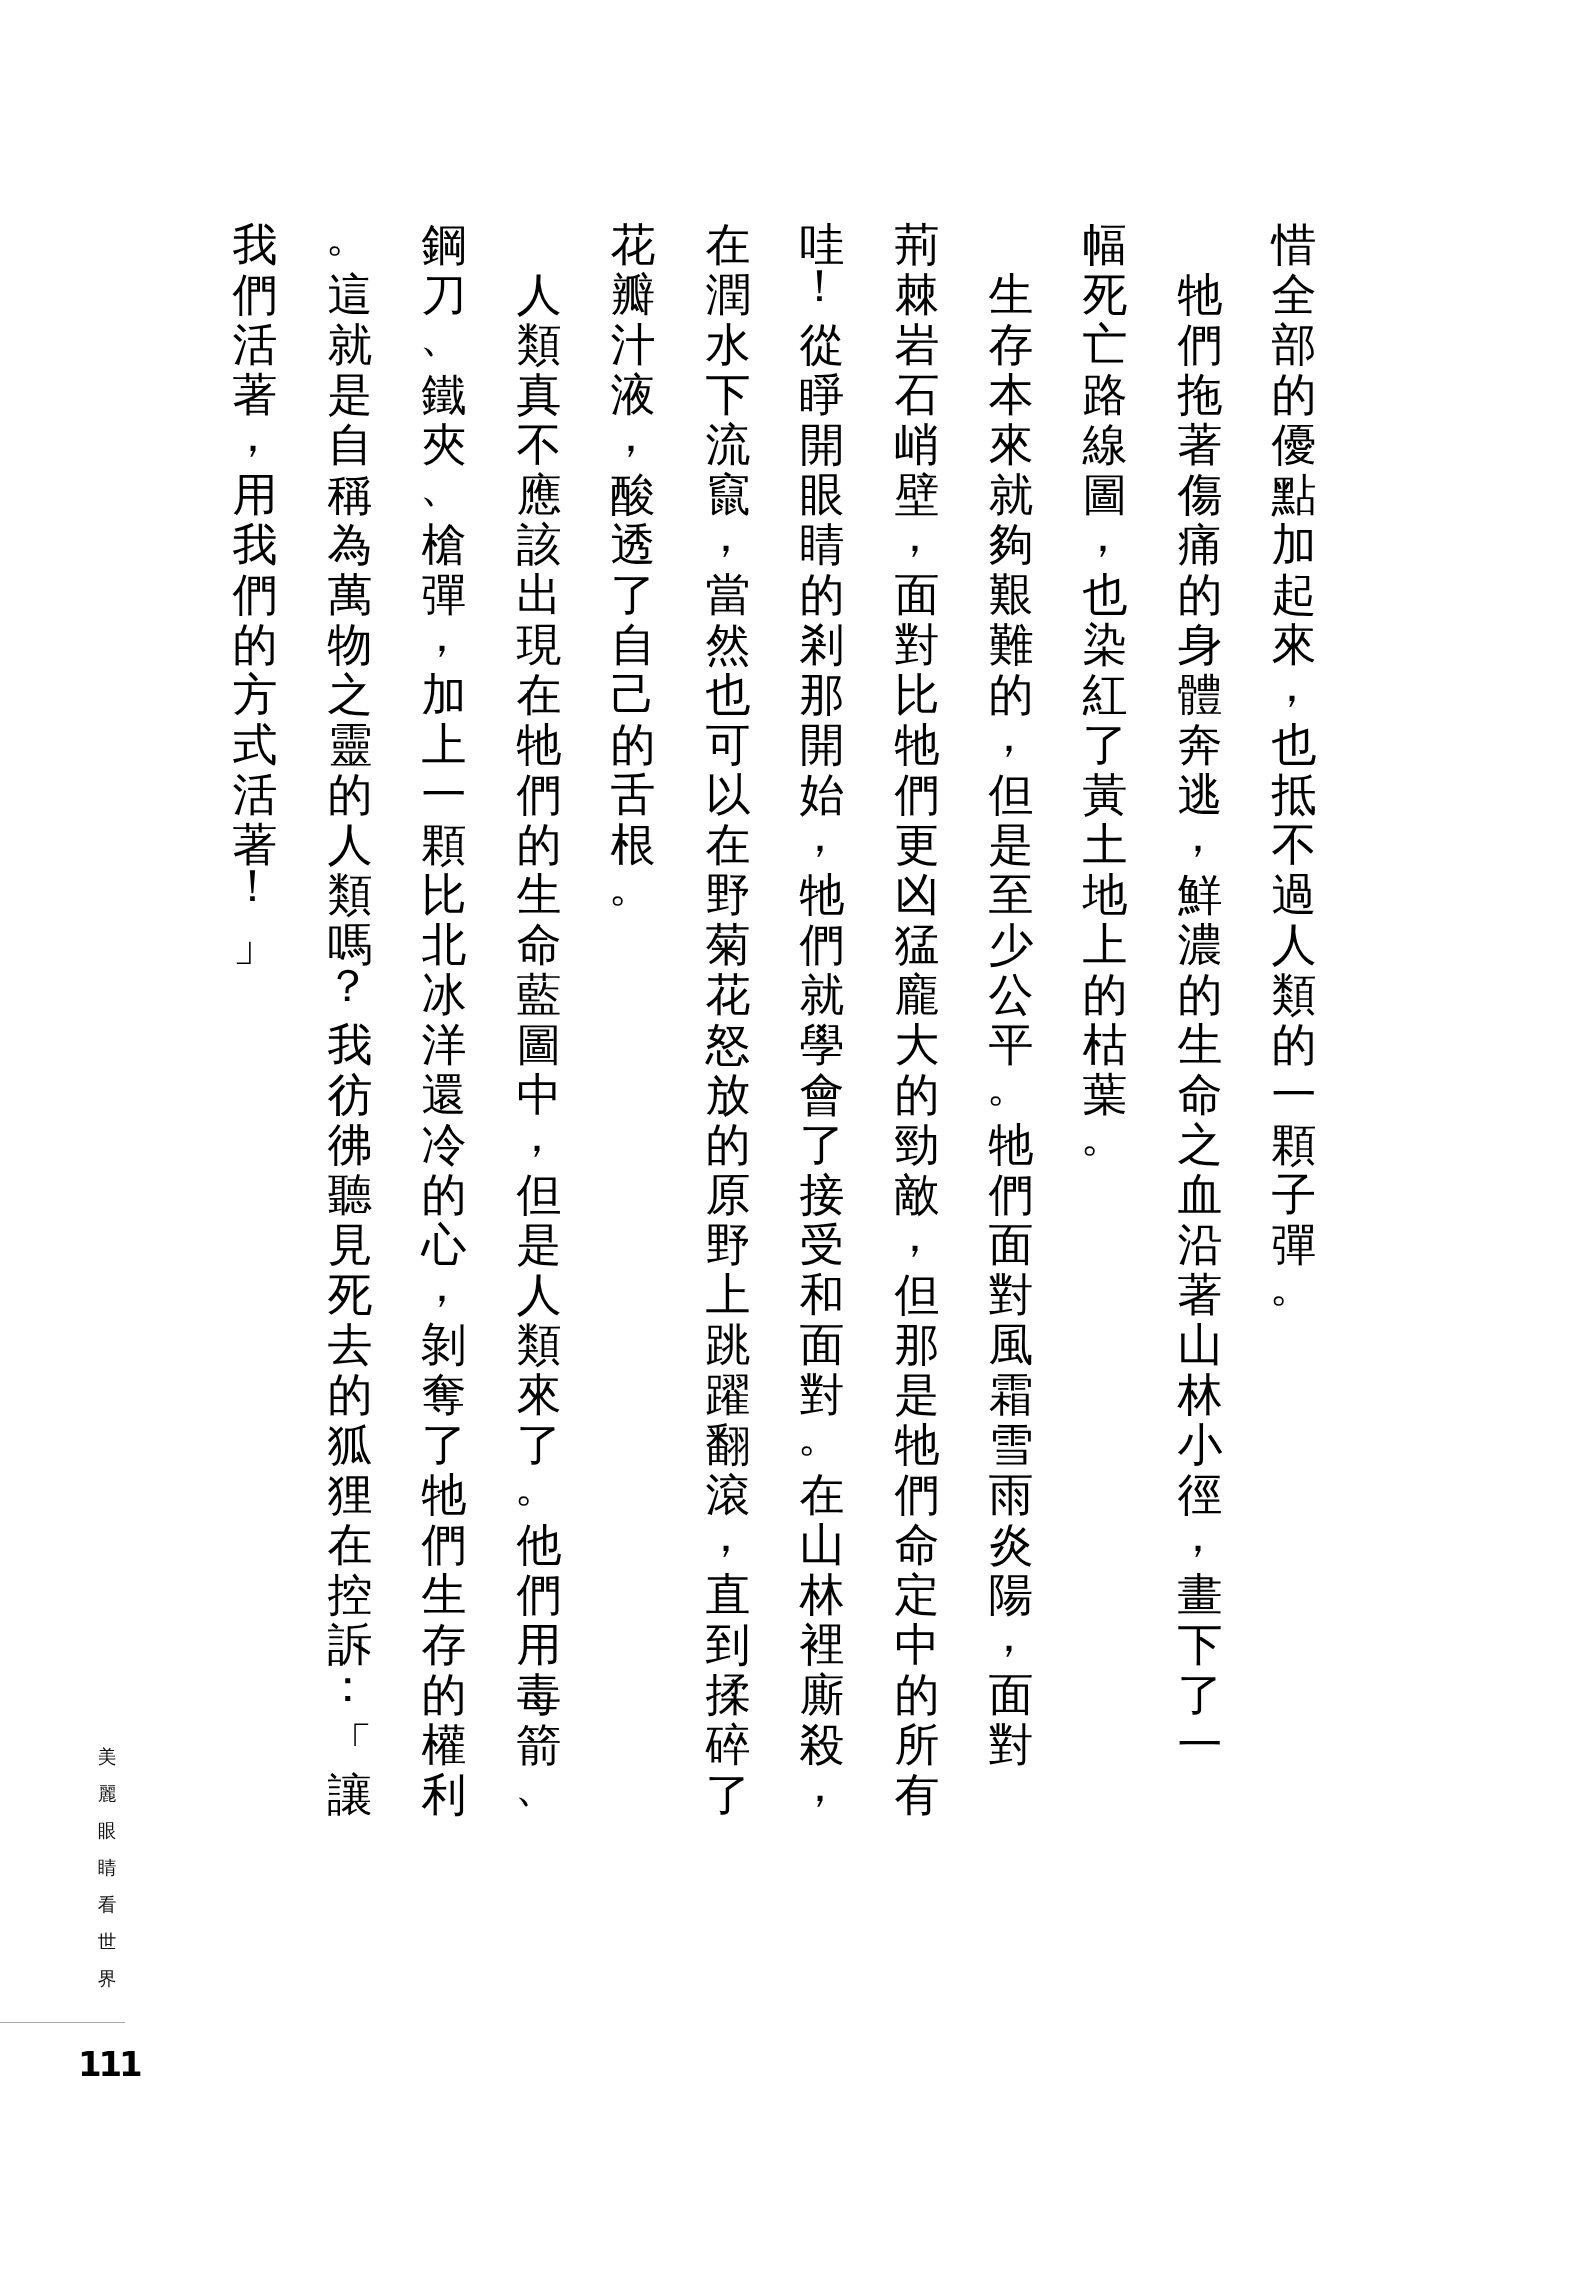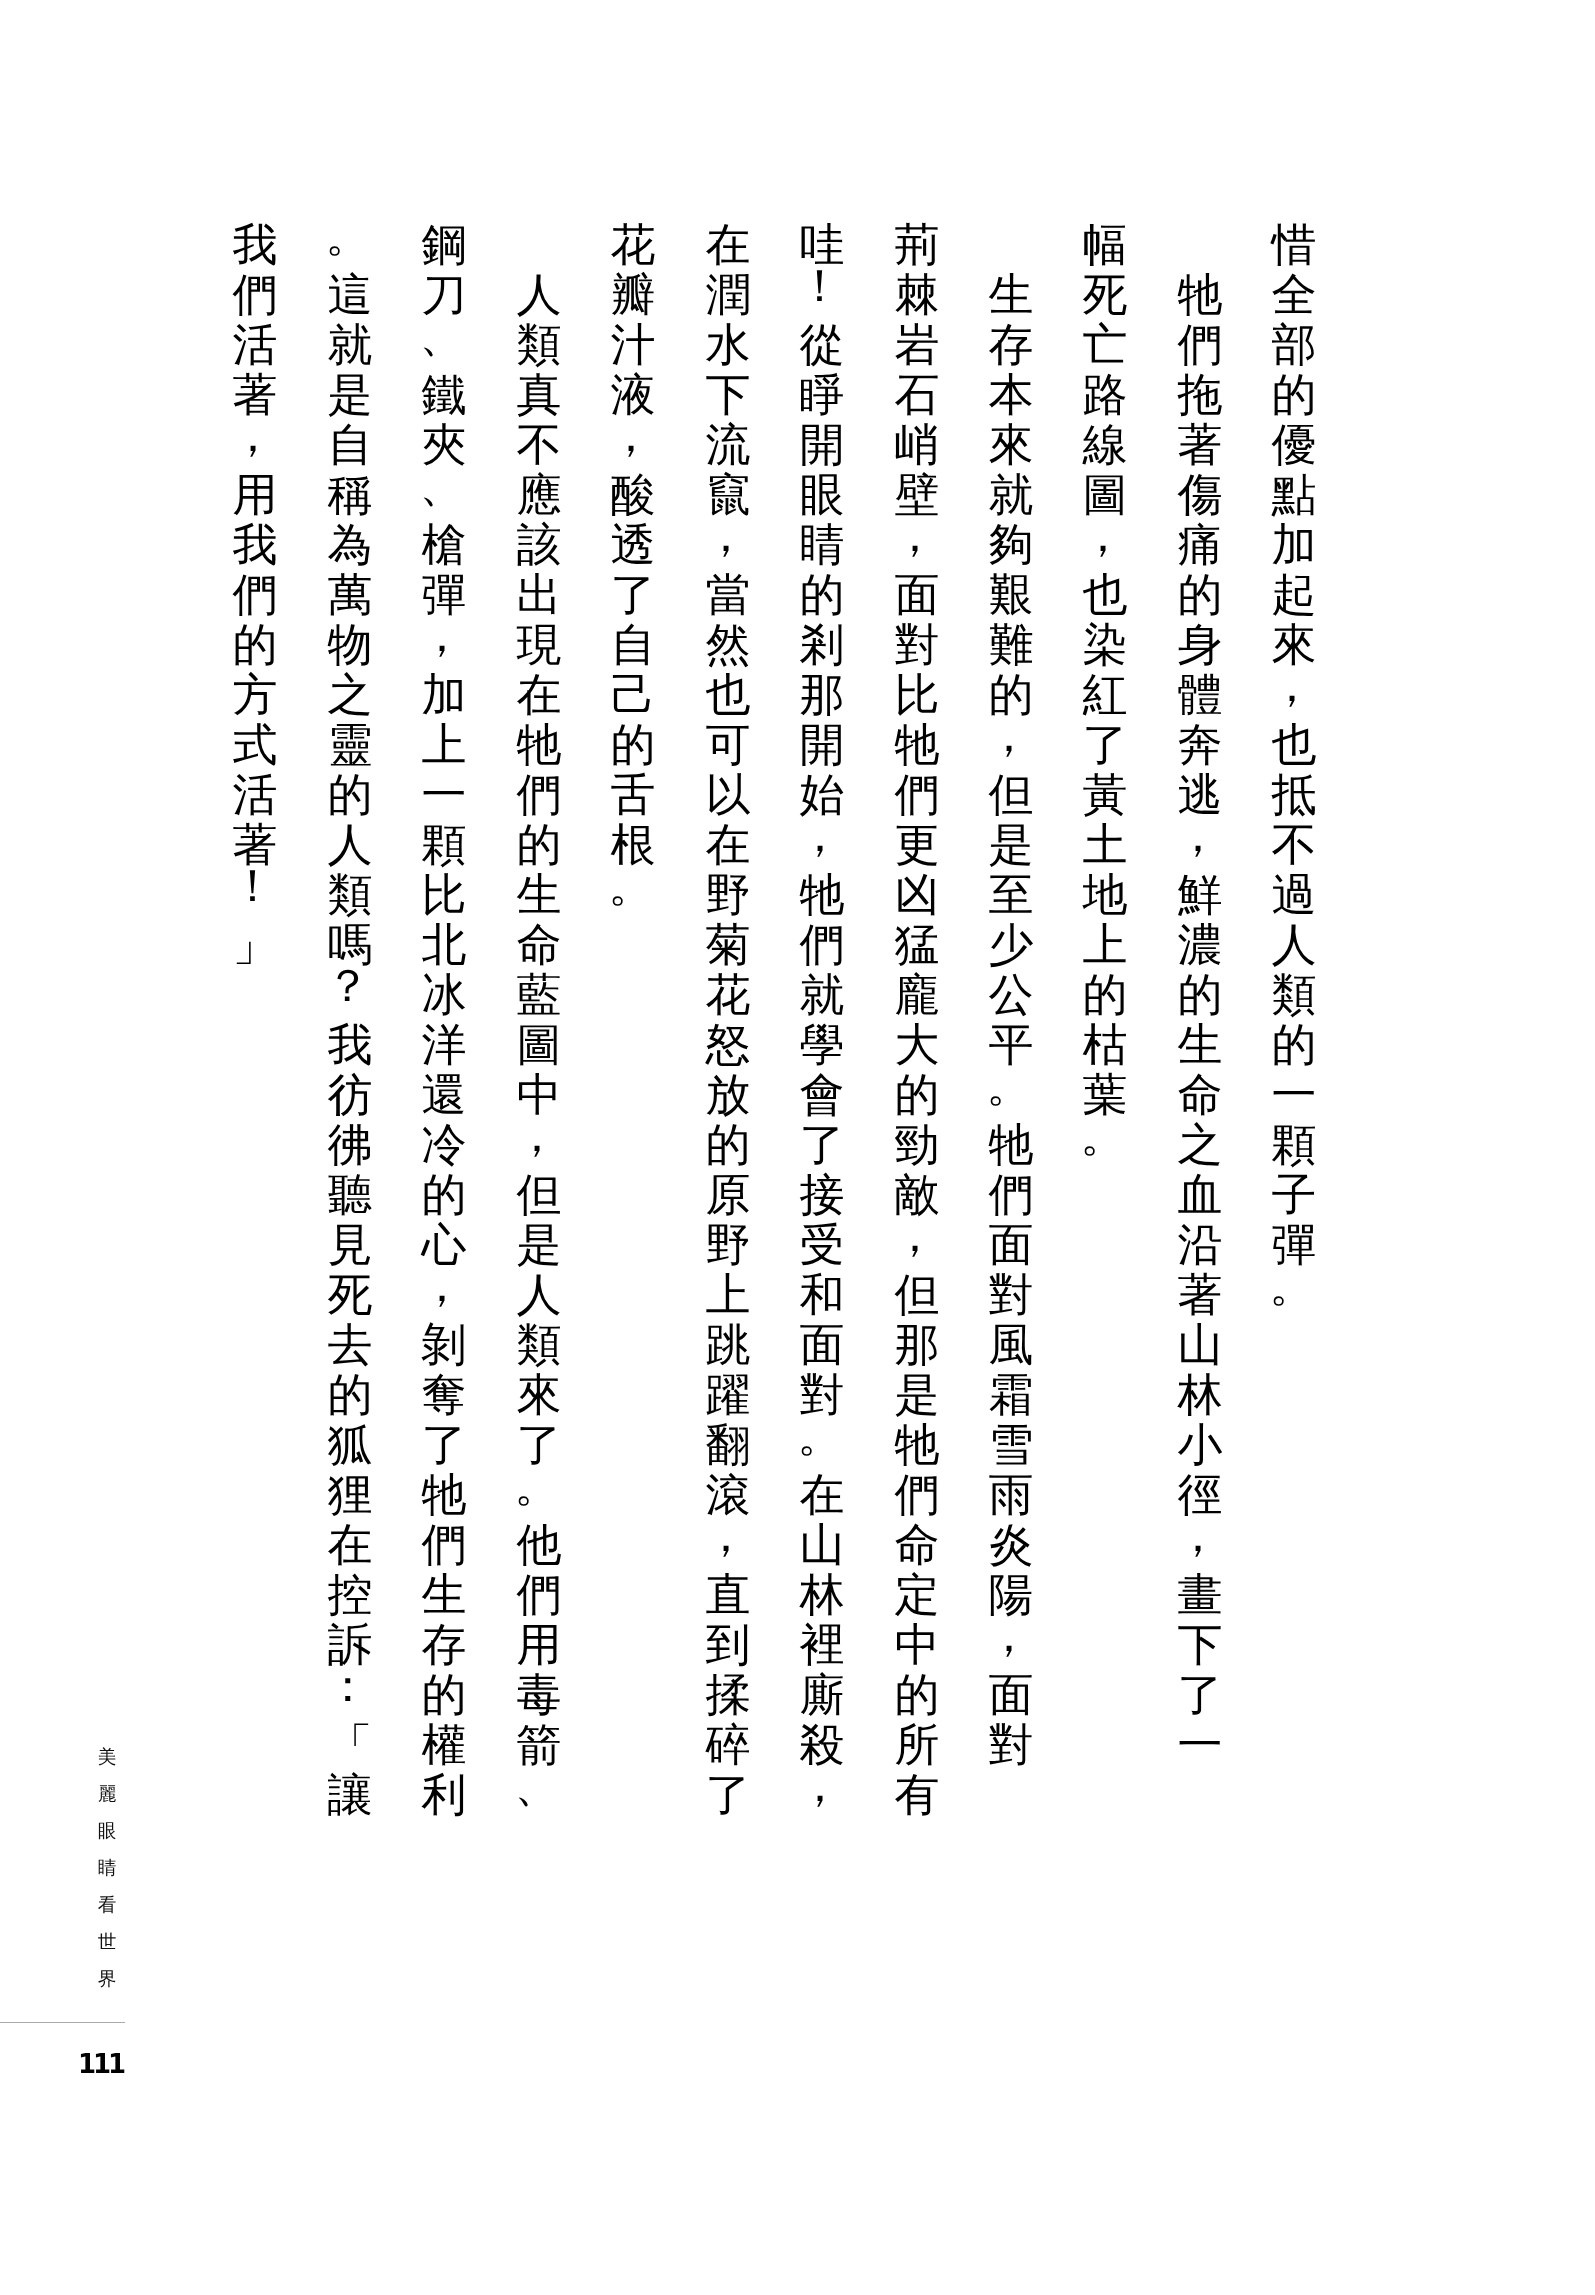--- a/index.html
+++ b/index.html
@@ -74,21 +74,21 @@
     border-top: 1.6px solid #aaaaaa;
   }
   .page-number {
     position: absolute;
     left: 78px;
     top: 2046px;
     width: 44px;
     text-align: right;
     font-family: "DejaVu Sans", "Liberation Sans", sans-serif;
     font-weight: bold;
-    font-size: 26px;
+    font-size: 34px;
     line-height: 37px;
     letter-spacing: -3.1px;
     color: #000;
   }
 </style>
 </head>
 <body>
 
 <div class="page">
 

